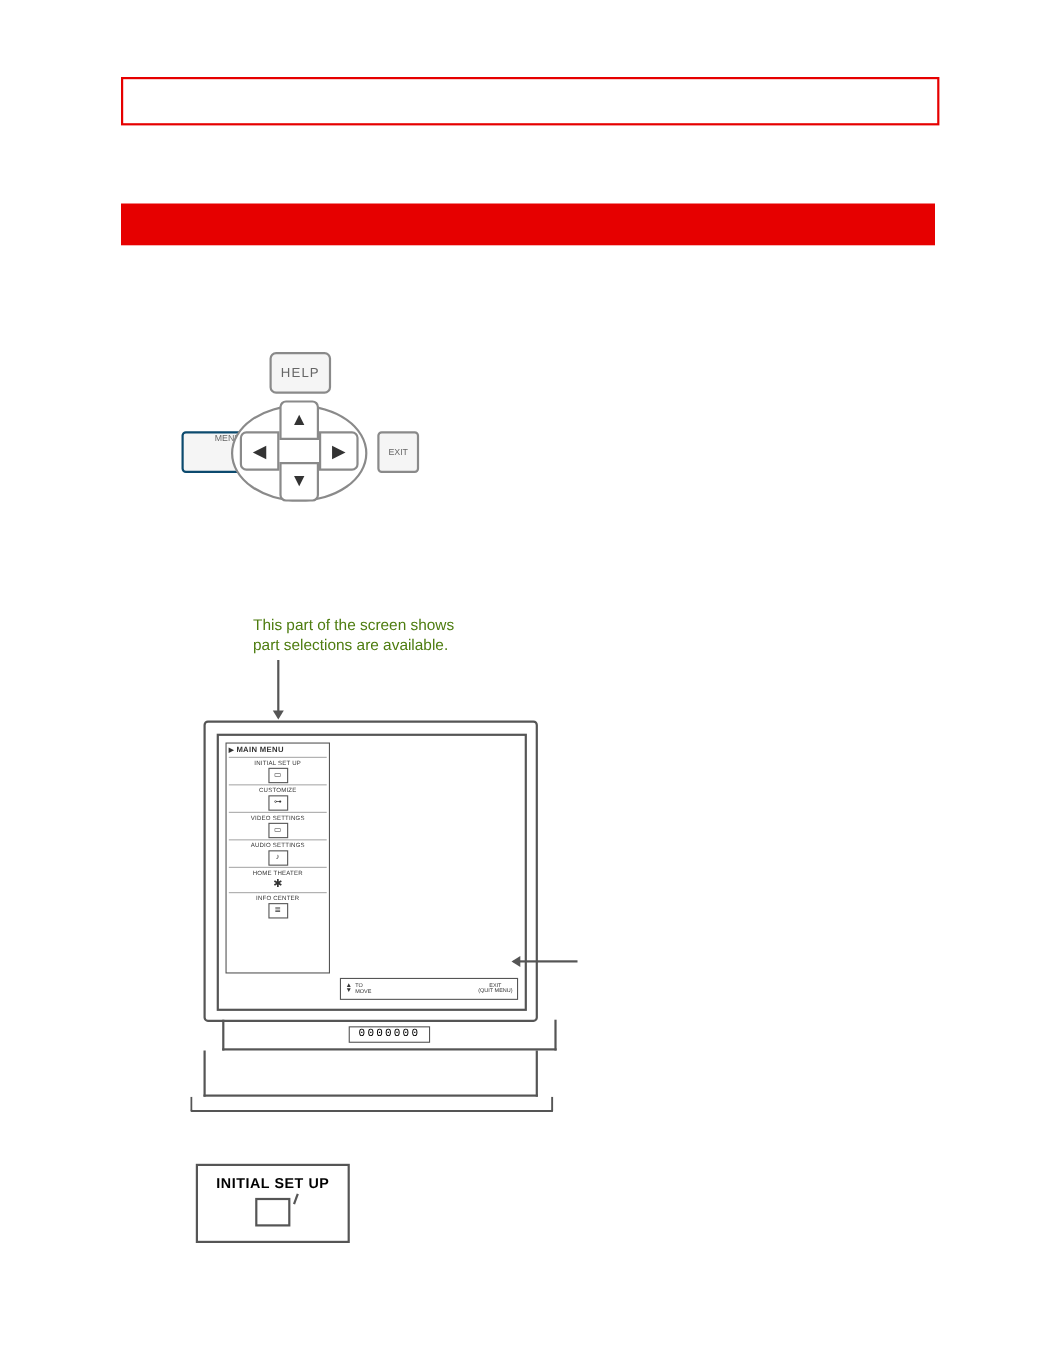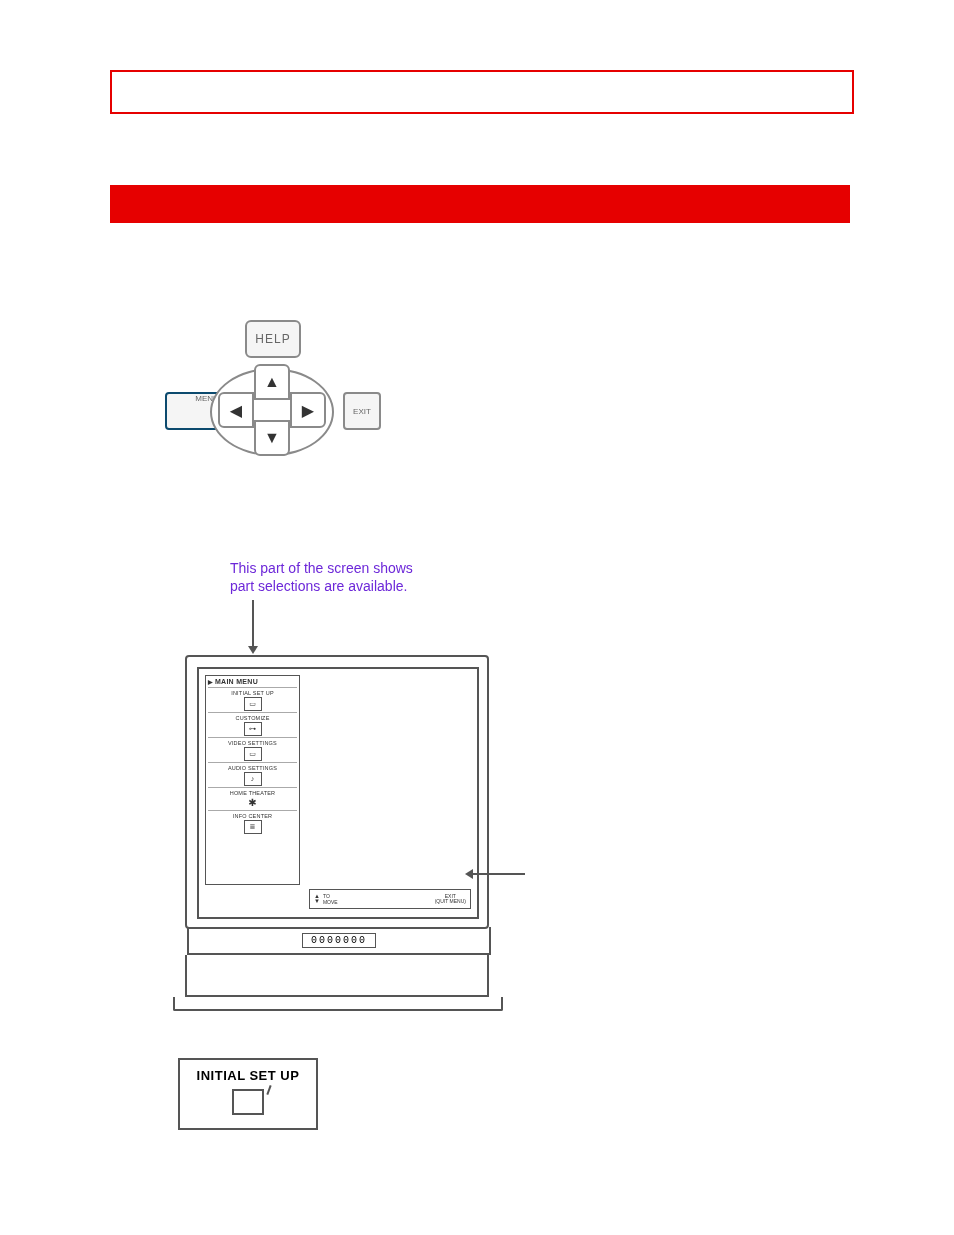--- a/index.html
+++ b/index.html
@@ -131,21 +131,21 @@
     top: 560px;
     width: 640px;
     height: 480px;
   }
   .callout-top {
     position: absolute;
     left: 55px;
     top: 0;
     width: 260px;
     font-size: 14px;
-    color: #6d28d9;
+    color: #4d7c0f;
     line-height: 1.25;
   }
   .callout-top-arrow {
     position: absolute;
     left: 77px;
     top: 40px;
     width: 2px;
     height: 52px;
     background: #555;
   }
@@ -252,21 +252,21 @@
     font-size: 6px;
   }
   .hint-bar .hb-right {
     margin-left: auto;
     padding: 0 4px;
     text-align: center;
     line-height: 1.1;
   }
   .tv-base-row {
     position: absolute;
-    left: 12px;
+    left: 27px;
     top: 272px;
     width: 300px;
     height: 26px;
     border-left: 2px solid #555;
     border-right: 2px solid #555;
     border-bottom: 2px solid #555;
     display: flex;
     align-items: center;
     justify-content: center;
     text-align: center;

